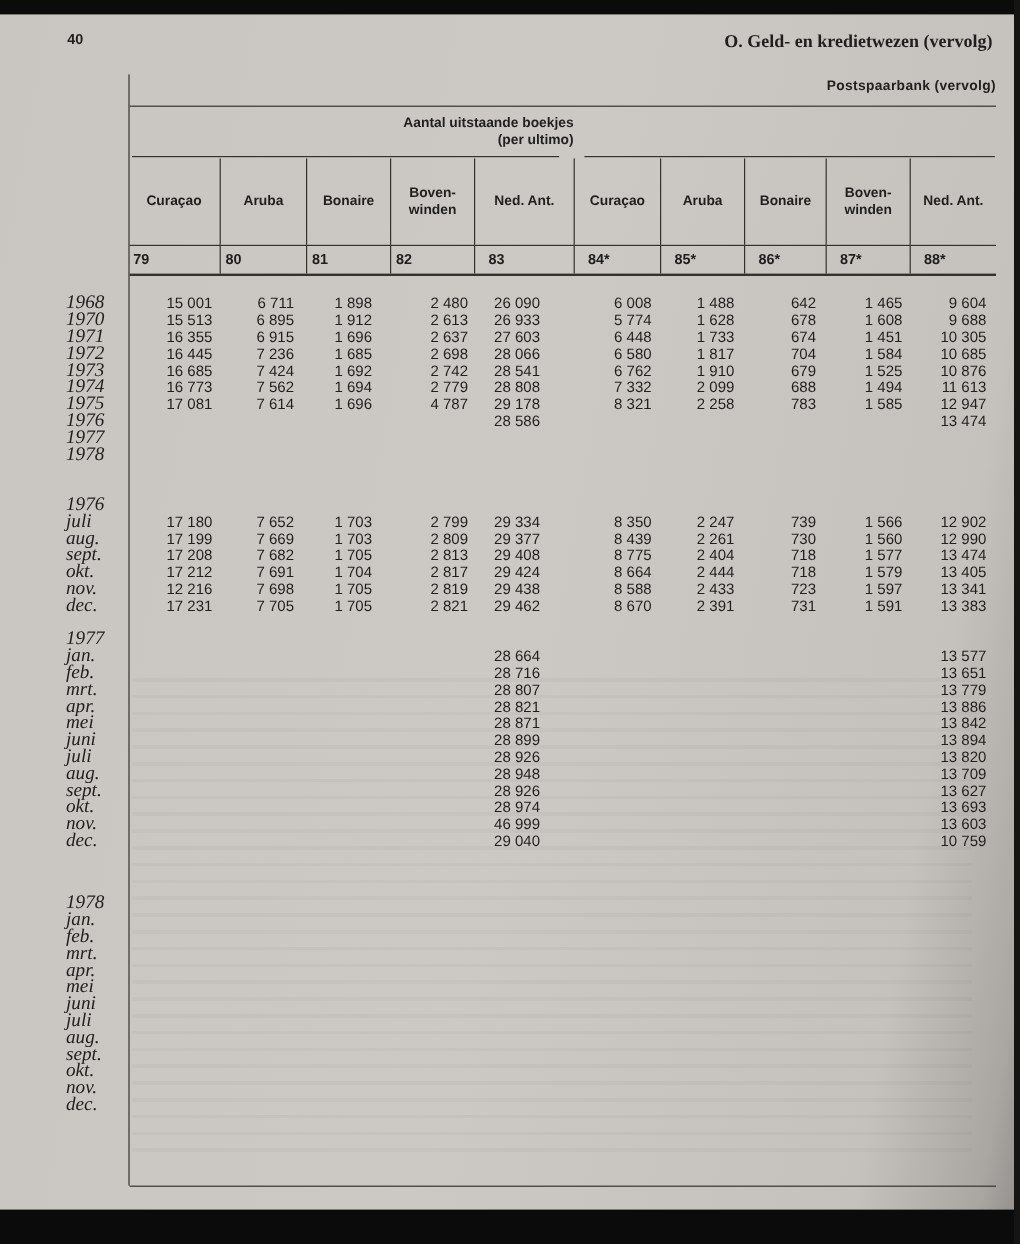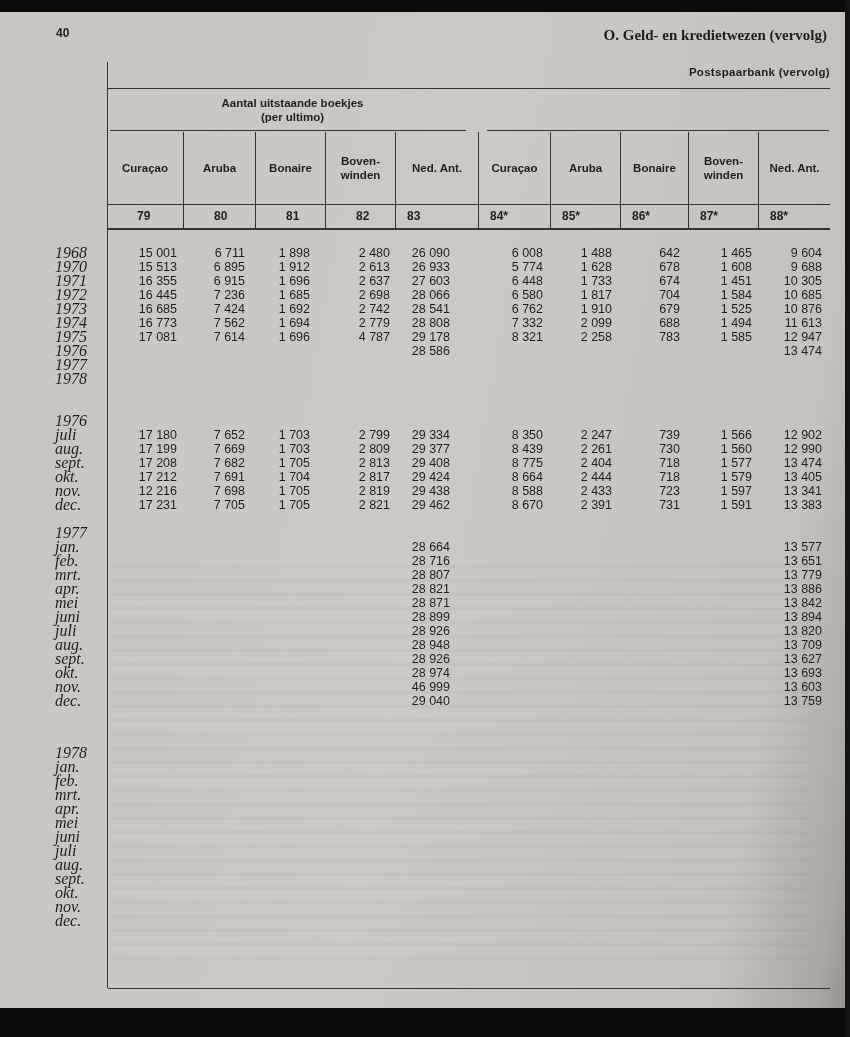--- a/index.html
+++ b/index.html
@@ -18,30 +18,30 @@
   .page-num{position:absolute;left:56px;top:26px;font-family:Liberation Sans, sans-serif;font-weight:bold;font-size:12px}
   .chapter{position:absolute;right:23px;top:27px;font-family:"Liberation Serif",serif;font-weight:bold;font-size:15px}
 
   .table{position:absolute;left:48px;top:56px;width:782px;height:940px;
     --dcols:76px 72px 70px 70px 83px 72px 70px 68px 70px 72px}
   .vrule{position:absolute;left:59px;top:6px;width:1px;height:926px;background:#35322e}
   .hline{position:absolute;background:#35322e;height:1px}
   .t-title{position:absolute;left:59px;top:10px;width:723px;text-align:right;font-size:11.5px;font-weight:bold;letter-spacing:.3px}
   .l-title{left:60px;top:32px;width:722px}
   .groups{position:absolute;left:59px;top:40px;width:723px;display:grid;grid-template-columns:371px 352px}
-  .group{text-align:center;white-space:pre-line;font-weight:bold;font-size:11.5px;line-height:14px}
+  .group{text-align:right;white-space:pre-line;font-weight:bold;font-size:11.5px;line-height:14px}
   .l-g1{left:62px;top:74px;width:356px}
   .l-g2{left:439px;top:74px;width:342px}
   .colnames{position:absolute;left:59px;top:76px;width:723px;height:72px;display:grid;grid-template-columns:var(--dcols)}
   .cname{display:flex;align-items:center;justify-content:center;text-align:center;
     white-space:pre-line;font-weight:bold;font-size:11.5px;line-height:14px}
   .sep{border-left:1px solid #35322e}
   .l-numtop{left:60px;top:148px;width:722px}
   .colnums{position:absolute;left:59px;top:149px;width:723px;height:23px;display:grid;grid-template-columns:var(--dcols)}
-  .cnum{font-weight:bold;font-size:12px;line-height:23px;padding-left:30px}
+  .cnum{font-weight:bold;font-size:12px;line-height:23px;padding-left:4px}
   .cnum:nth-child(n+5){padding-left:11px}
   .l-thick{left:60px;top:172px;width:722px;height:2px}
   .l-bottom{left:60px;top:932px;width:722px}
 
   .tbody{position:absolute;left:0;top:190px;width:782px}
   .block.b1{margin-top:28px}
   .block.b2{margin-top:14px}
   .block.b3{margin-top:38px}
   .row{display:grid;grid-template-columns:59px var(--dcols);height:14px;line-height:14px;font-size:12.5px}
   .rlabel{font-family:"Liberation Serif",serif;font-style:italic;font-size:16px;padding-left:7px;white-space:nowrap}
@@ -497,21 +497,21 @@
             <div class="rlabel">dec.</div>
             <div class="cell"></div>
             <div class="cell"></div>
             <div class="cell"></div>
             <div class="cell"></div>
             <div class="cell">29 040</div>
             <div class="cell"></div>
             <div class="cell"></div>
             <div class="cell"></div>
             <div class="cell"></div>
-            <div class="cell">13 759</div>
+            <div class="cell">10 759</div>
           </div>
         </div>
         <div class="block b3">
           <div class="row">
             <div class="rlabel">1978</div>
             <div class="cell"></div>
             <div class="cell"></div>
             <div class="cell"></div>
             <div class="cell"></div>
             <div class="cell"></div>

